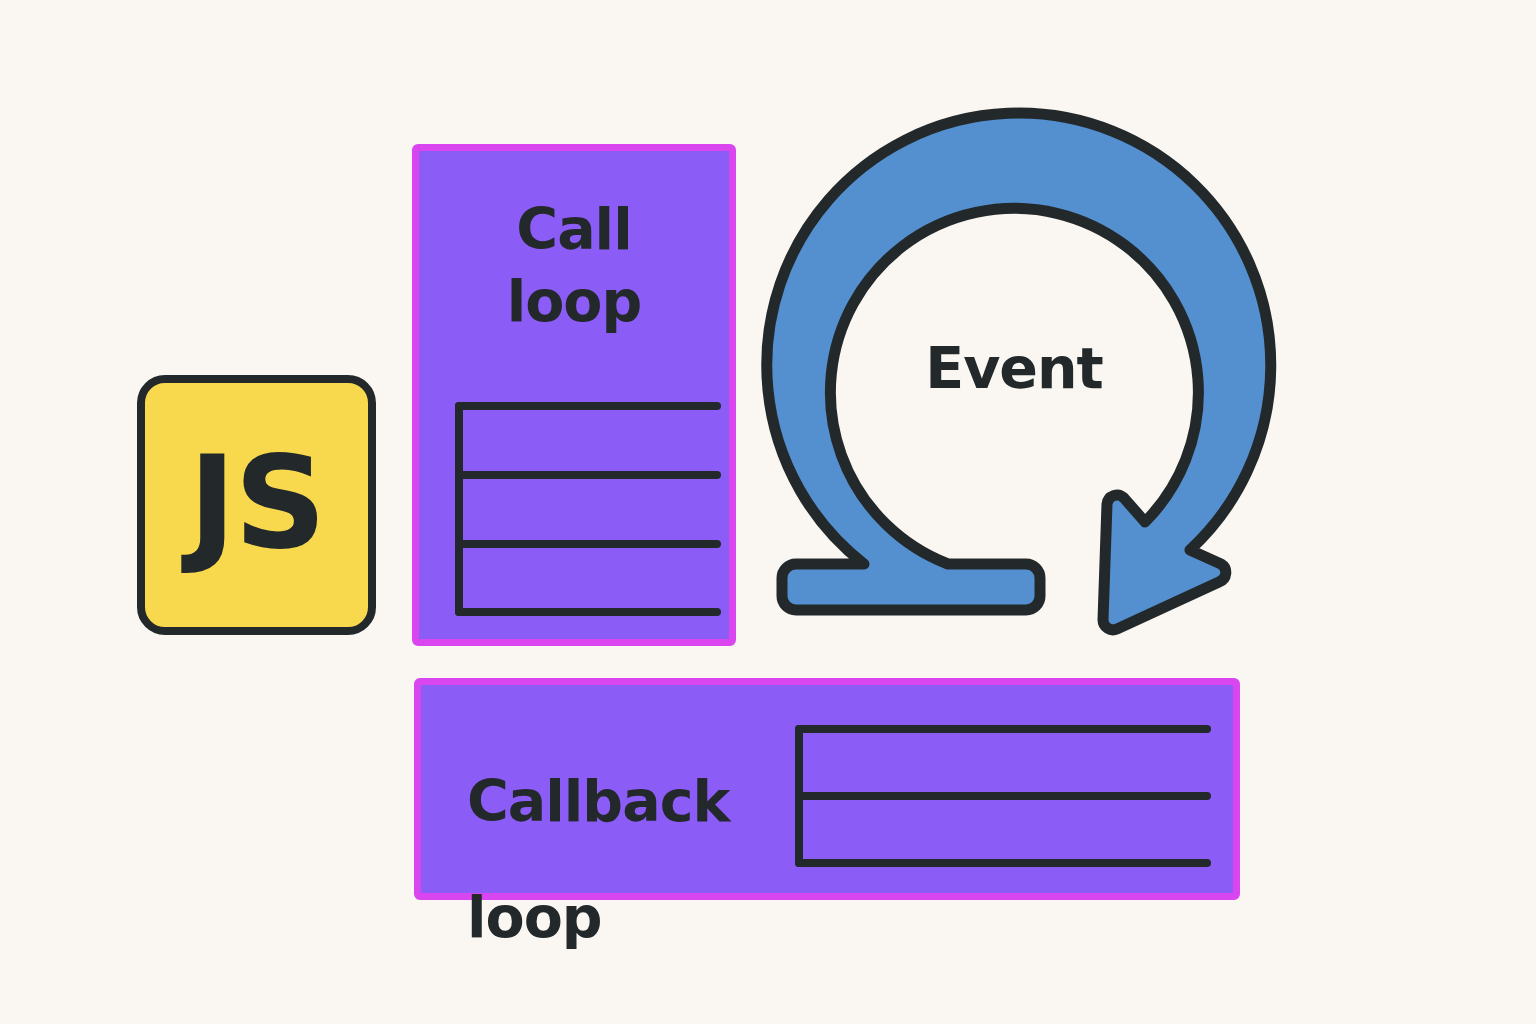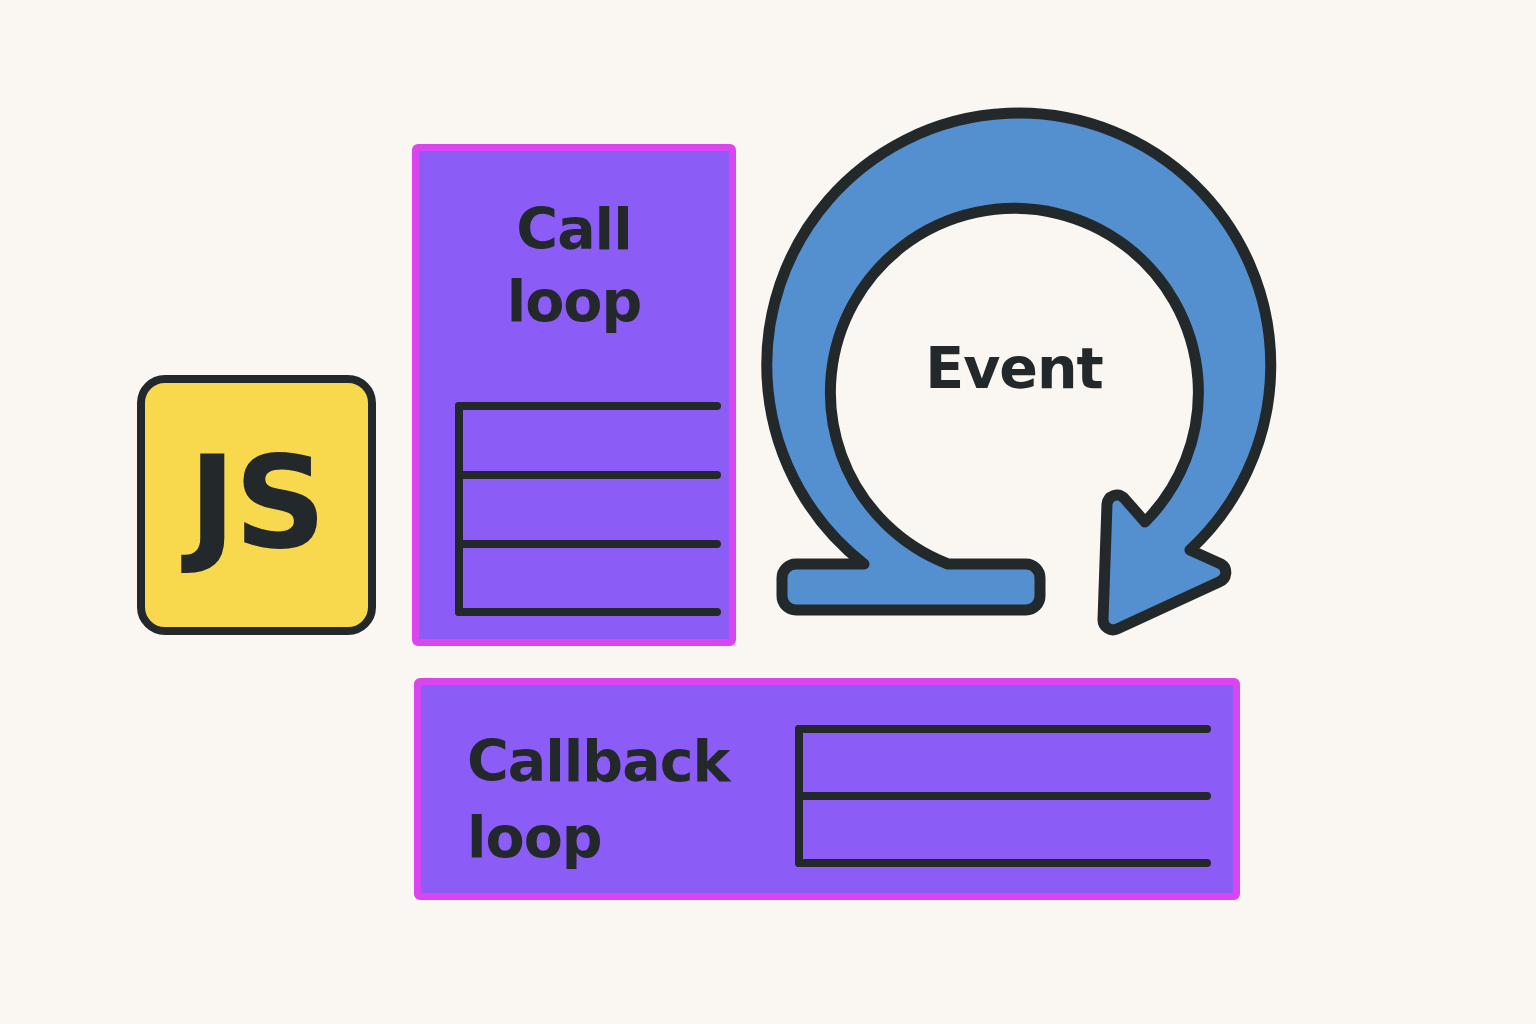--- a/index.html
+++ b/index.html
@@ -115,21 +115,21 @@
     left: 46px;
     top: 38px;
     width: 300px;
     font-family: "DejaVu Sans", sans-serif;
     font-weight: bold;
     font-size: 57px;
     line-height: 76px;
     letter-spacing: -1px;
     color: #23292b;
   }
-  .callback-queue-title .line { display: block; }
+  .callback-queue-title .line { display: block; margin-top: 40px; }
   .queue-slots {
     position: absolute;
     left: 374px;
     top: 40px;
     width: 416px;
     height: 142px;
   }
   .queue-slots .spine {
     position: absolute;
     left: 0;

